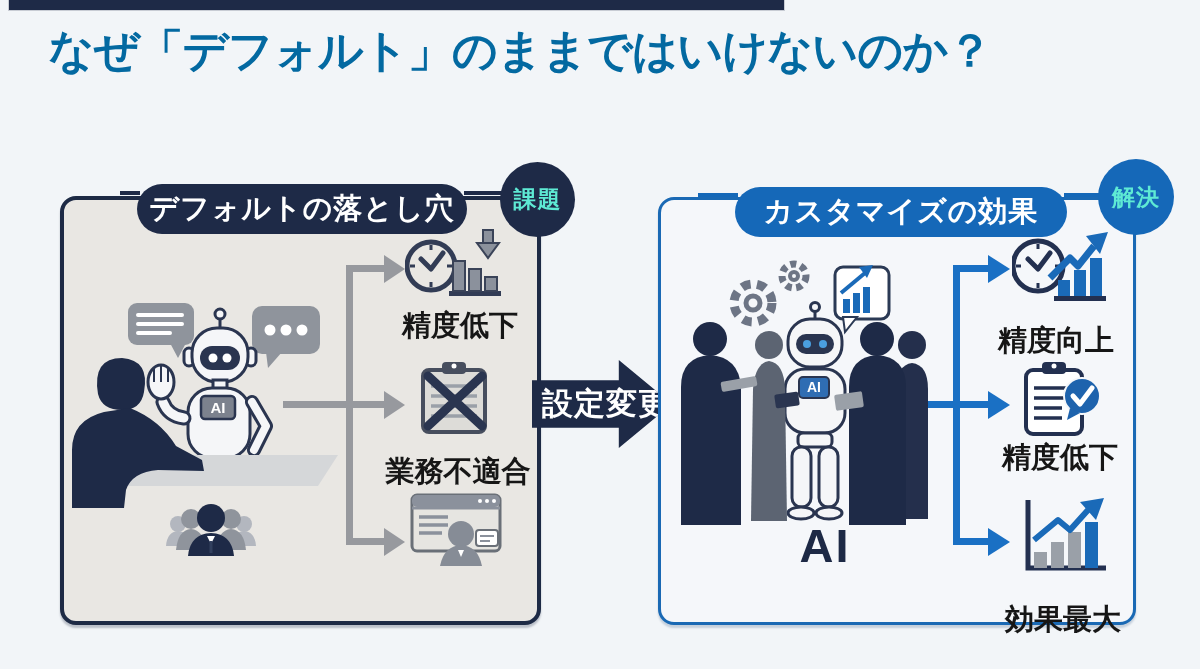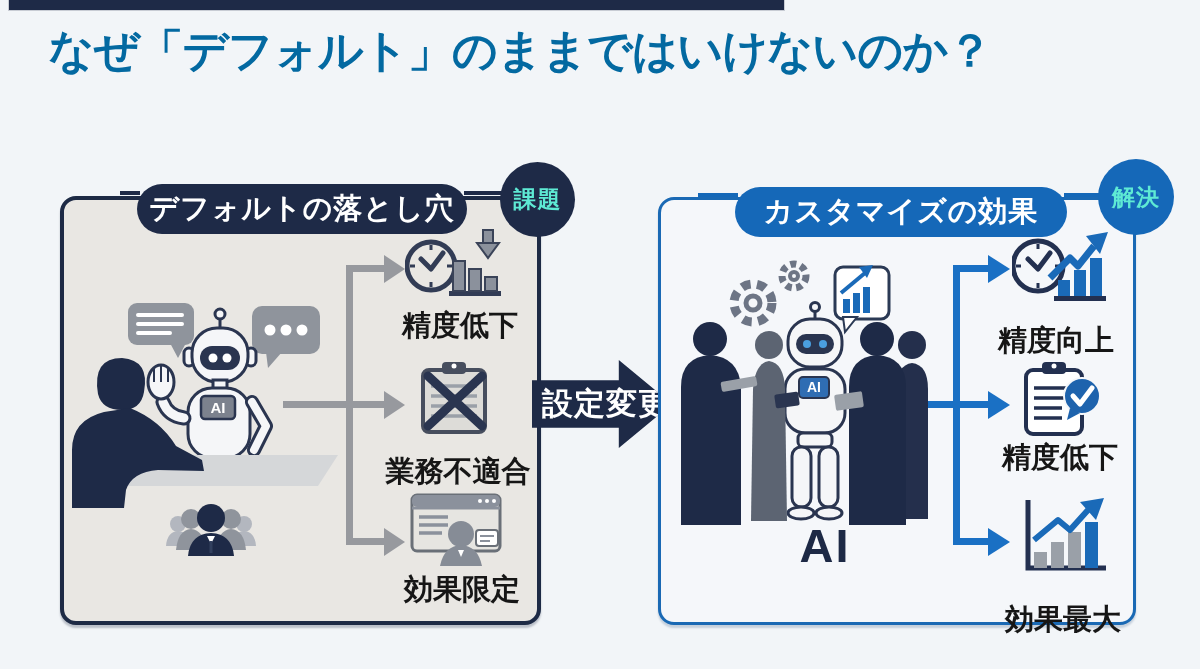--- a/index.html
+++ b/index.html
@@ -194,21 +194,20 @@
     <circle cx="72" cy="11" r="2" fill="#ffffff"></circle>
     <circle cx="79" cy="11" r="2" fill="#ffffff"></circle>
     <circle cx="86" cy="11" r="2" fill="#ffffff"></circle>
     <path d="M11 27 H40 M11 35 H40 M11 43 H34" stroke="#8b919c" stroke-width="3.5"></path>
     <rect x="68" y="40" width="22" height="16" rx="3" fill="#ffffff" stroke="#6a7078" stroke-width="2"></rect>
     <path d="M72 46 H86 M72 51 H82" stroke="#8b919c" stroke-width="2"></path>
     <circle cx="53" cy="44" r="13" fill="#868c96"></circle>
     <path d="M32 76 Q36 56 53 55 Q70 56 74 76 Z" fill="#868c96"></path>
     <polygon points="50,60 56,60 53,67" fill="#ffffff"></polygon>
   </svg>
-  <div class="abs item-label" style="left:377px;top:570px;">効果限定</div>
 
   <div class="abs bigarrow">
     <span>設定変更</span>
   </div>
 
   <div class="abs panel panel-right"></div>
 
   <div class="abs bline" style="left:910px;top:401px;width:80px;height:7px;"></div>
   <div class="abs bline" style="left:953px;top:265px;width:7px;height:280px;"></div>
   <div class="abs bline" style="left:957px;top:265px;width:33px;height:7px;"></div>

